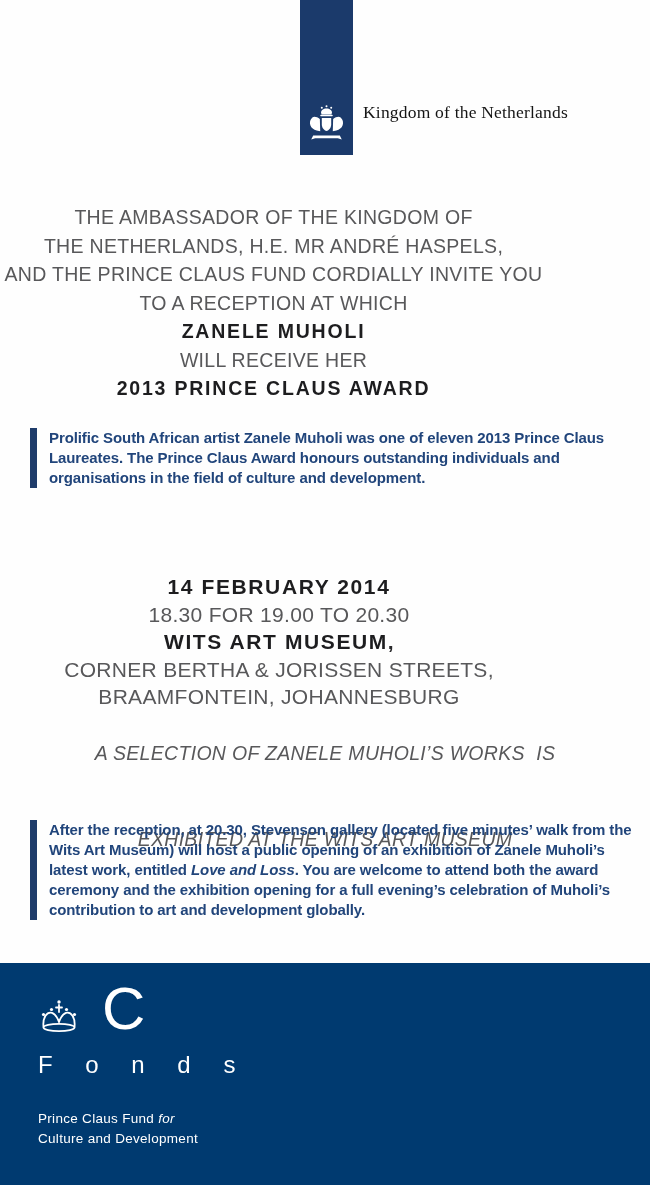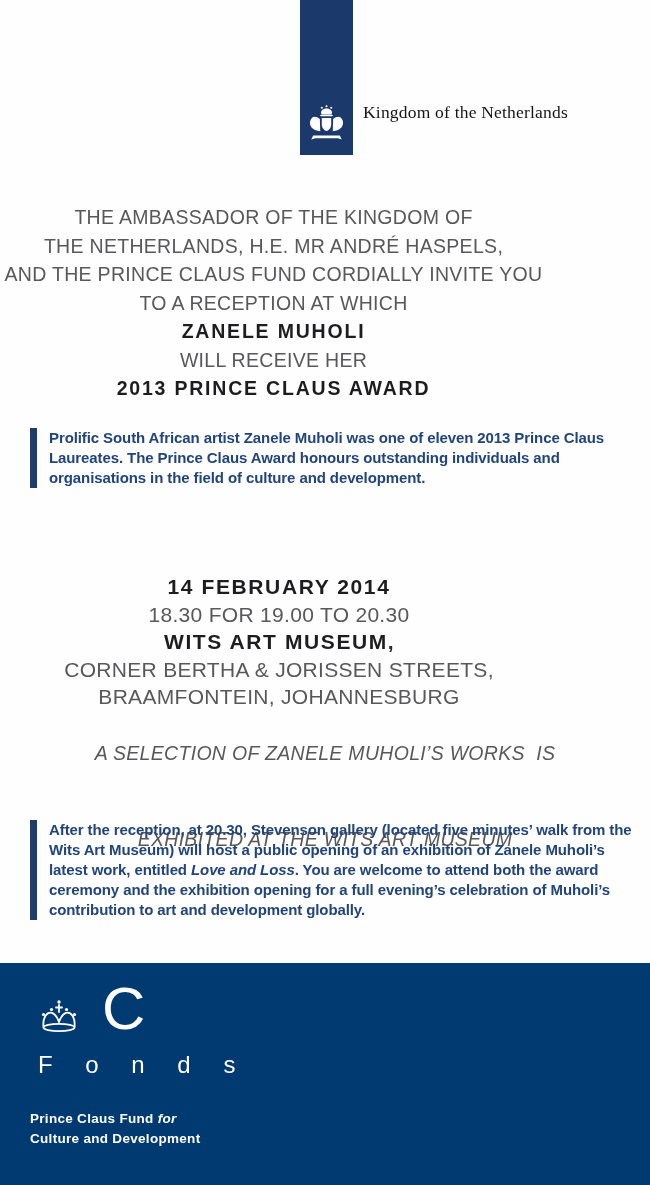--- a/index.html
+++ b/index.html
@@ -79,22 +79,22 @@
   .crown{position:absolute;left:35px;top:32px;width:48px;height:42px;}
   .logoC{
     position:absolute;left:102px;top:16px;
     font-size:60px;font-weight:normal;color:#fff;line-height:60px;
   }
   .fonds{
     position:absolute;left:38px;top:88px;
     font-size:24px;letter-spacing:13px;color:#fff;text-align:right;
   }
   .org{
-    position:absolute;left:30px;top:146px;
-    font-size:13.5px;line-height:19.5px;font-weight:bold;
+    position:absolute;left:38px;top:146px;
+    font-size:13.5px;line-height:19.5px;font-weight:normal;
     letter-spacing:.3px;color:#fff;
   }
   .stevenson{
     position:absolute;right:34px;bottom:28px;
     font-size:26px;font-weight:bold;letter-spacing:.5px;color:#fff;
   }
 </style>
 </head>
 <body>
 

